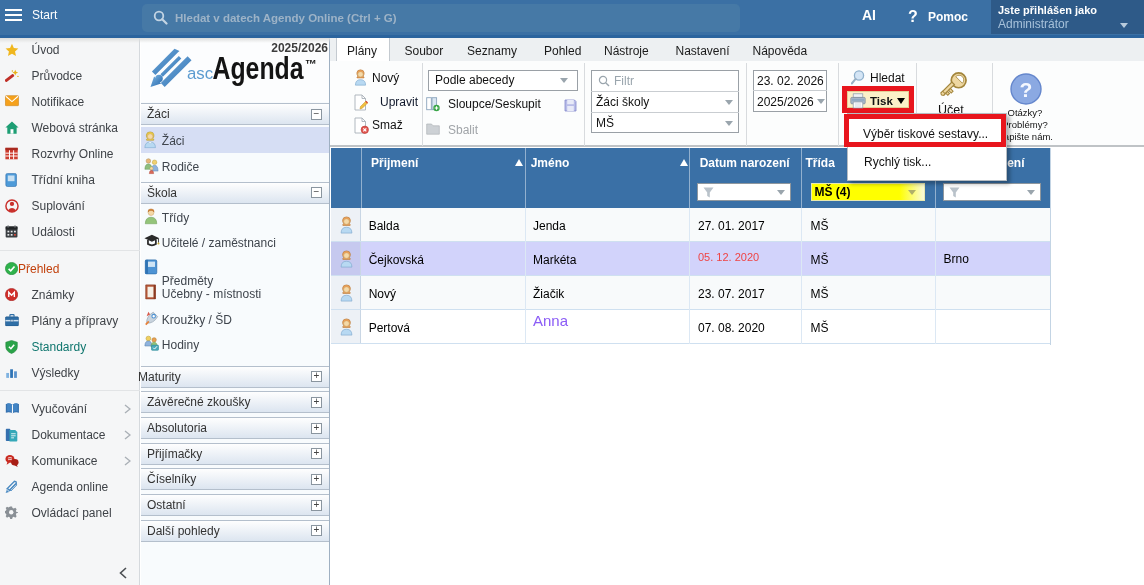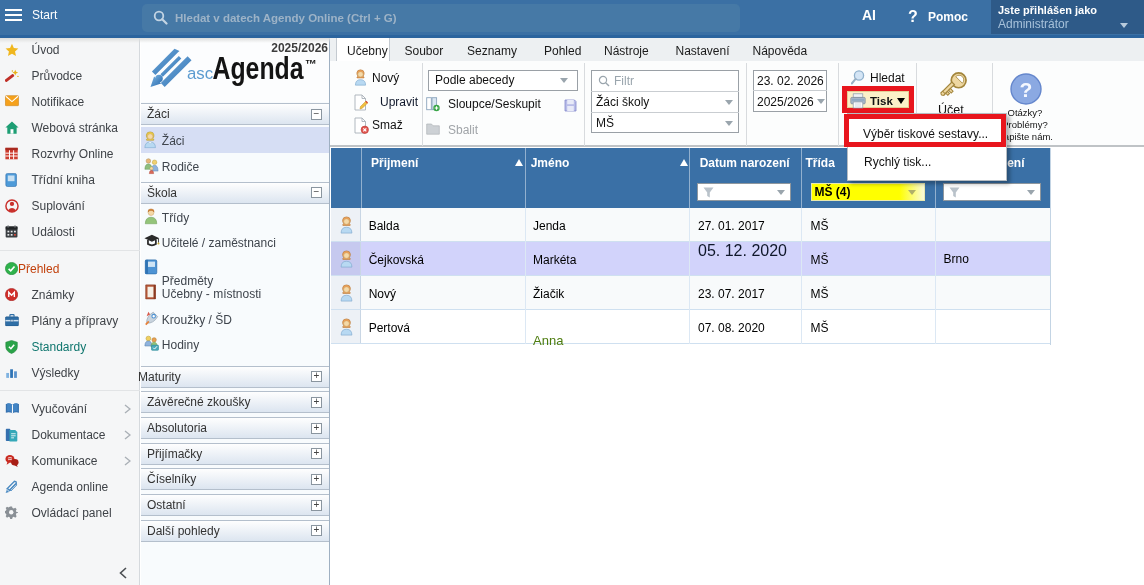--- a/index.html
+++ b/index.html
@@ -262,21 +262,21 @@
       <circle cx="5" cy="4" r="2.7" fill="#f0d060" stroke="#b89a30" stroke-width="0.6"></circle>
       <path d="M1 12.5 Q1 6.8 5 6.8 Q9 6.8 9 12.5 Z" fill="#8fb3dd" stroke="#5a82ad" stroke-width="0.6"></path>
       <circle cx="11.5" cy="5.5" r="2.5" fill="#e8a050" stroke="#b07a30" stroke-width="0.6"></circle>
       <path d="M8 13.5 Q8 8.3 11.5 8.3 Q15 8.3 15 13.5 Z" fill="#94c47a" stroke="#6a9a52" stroke-width="0.6"></path>
       <rect x="8.5" y="11.5" width="8" height="6" rx="1" fill="#4aa8b8" stroke="#2a8898" stroke-width="0.7"></rect>
       <path d="M10.5 14.5 L12 16 L14.8 12.8" stroke="#fff" stroke-width="1.1" fill="none"></path>
     </svg></div>
 <div class="a" style="left:161.8px;top:337.9px;font-size:12px;color:#3f454d;white-space:nowrap">Hodiny</div>
 <div class="a" style="left:330px;top:38px;width:814px;height:23px;background:#edf0f2"></div>
 <div class="a" style="left:336px;top:38px;width:54px;height:23px;background:#fff;border-left:1px solid #c4cad0;border-right:1px solid #c4cad0"></div>
-<div class="a" style="left:347px;top:44px;font-size:12px;color:#1a1a1a">Učebny</div>
+<div class="a" style="left:347px;top:44px;font-size:12px;color:#1a1a1a">Plány</div>
 <div class="a" style="left:404.5px;top:44px;font-size:12px;color:#1a1a1a">Soubor</div>
 <div class="a" style="left:467px;top:44px;font-size:12px;color:#1a1a1a">Seznamy</div>
 <div class="a" style="left:544px;top:44px;font-size:12px;color:#1a1a1a">Pohled</div>
 <div class="a" style="left:604px;top:44px;font-size:12px;color:#1a1a1a">Nástroje</div>
 <div class="a" style="left:675.5px;top:44px;font-size:12px;color:#1a1a1a">Nastavení</div>
 <div class="a" style="left:752.5px;top:44px;font-size:12px;color:#1a1a1a">Nápověda</div>
 <div class="a" style="left:330px;top:61px;width:814px;height:86px;background:#fcfdfd;border-bottom:2px solid #bfc3c6"></div>
 <div class="a" style="left:421.7px;top:63px;width:1px;height:83px;background:#d8dbde"></div>
 <div class="a" style="left:584.2px;top:63px;width:1px;height:83px;background:#d8dbde"></div>
 <div class="a" style="left:745.5px;top:63px;width:1px;height:83px;background:#d8dbde"></div>
@@ -415,21 +415,21 @@
 <div class="a" style="left:331px;top:242px;width:720px;height:34px;background:#d2d3fb;border-bottom:1px solid #cfe0f0"></div>
 <div class="a" style="left:331px;top:242px;width:30px;height:33px;background:#c6c9ef;border-right:1px solid #c9d6e4"></div>
 <div class="a" style="left:340px;top:250px"><svg width="13" height="18" viewBox="0 0 14 20">
       <path d="M7 1 Q11 1 11.3 4.5 Q11.5 7 10 8.5 Q12 9.5 11 10.5 L3 10.5 Q2 9.5 4 8.5 Q2.5 7 2.7 4.5 Q3 1 7 1 Z" fill="#e8a05a" stroke="#b87a3a" stroke-width="0.7"></path>
       <circle cx="7" cy="6.2" r="3.1" fill="#f5d9a8" stroke="#c9a86a" stroke-width="0.6"></circle>
       <path d="M3.5 5 Q4 3.2 7 3.4 Q10 3.2 10.5 5 Q10.5 3 9 2.2 Q7 1.4 5 2.2 Q3.5 3 3.5 5 Z" fill="#e8a05a"></path>
       <path d="M1 19 Q1 12.5 7 12.5 Q13 12.5 13 19 Z" fill="#b8d9f2" stroke="#7aa6cc" stroke-width="0.7"></path>
     </svg></div>
 <div class="a" style="left:368.7px;top:252.5px;font-size:12px;color:#000;white-space:nowrap">Čejkovská</div>
 <div class="a" style="left:533px;top:252.5px;font-size:12px;color:#000;white-space:nowrap">Markéta</div>
-<div class="a" style="left:698px;top:242px;font-size:16px;color:#0f172a;white-space:nowrap">05. 12. 2020</div>
+<div class="a" style="left:698px;top:251px;font-size:11px;color:#ef4444;white-space:nowrap">05. 12. 2020</div>
 <div class="a" style="left:810.5px;top:252.5px;font-size:12px;color:#000;white-space:nowrap">MŠ</div>
 <div class="a" style="left:943.5px;top:252px;font-size:12px;color:#000;white-space:nowrap">Brno</div>
 <div class="a" style="left:331px;top:276px;width:720px;height:34px;background:#f8fafb;border-bottom:1px solid #cfe0f0"></div>
 <div class="a" style="left:331px;top:276px;width:30px;height:33px;background:#edf1f6;border-right:1px solid #c9d6e4"></div>
 <div class="a" style="left:340px;top:284px"><svg width="13" height="18" viewBox="0 0 14 20">
       <path d="M7 1 Q11 1 11.3 4.5 Q11.5 7 10 8.5 Q12 9.5 11 10.5 L3 10.5 Q2 9.5 4 8.5 Q2.5 7 2.7 4.5 Q3 1 7 1 Z" fill="#e8a05a" stroke="#b87a3a" stroke-width="0.7"></path>
       <circle cx="7" cy="6.2" r="3.1" fill="#f5d9a8" stroke="#c9a86a" stroke-width="0.6"></circle>
       <path d="M3.5 5 Q4 3.2 7 3.4 Q10 3.2 10.5 5 Q10.5 3 9 2.2 Q7 1.4 5 2.2 Q3.5 3 3.5 5 Z" fill="#e8a05a"></path>
       <path d="M1 19 Q1 12.5 7 12.5 Q13 12.5 13 19 Z" fill="#b8d9f2" stroke="#7aa6cc" stroke-width="0.7"></path>
     </svg></div>
@@ -439,21 +439,21 @@
 <div class="a" style="left:810.5px;top:286.5px;font-size:12px;color:#000;white-space:nowrap">MŠ</div>
 <div class="a" style="left:331px;top:310px;width:720px;height:34px;background:#ffffff;border-bottom:1px solid #cfe0f0"></div>
 <div class="a" style="left:331px;top:310px;width:30px;height:33px;background:#edf1f6;border-right:1px solid #c9d6e4"></div>
 <div class="a" style="left:340px;top:318px"><svg width="13" height="18" viewBox="0 0 14 20">
       <path d="M7 1 Q11 1 11.3 4.5 Q11.5 7 10 8.5 Q12 9.5 11 10.5 L3 10.5 Q2 9.5 4 8.5 Q2.5 7 2.7 4.5 Q3 1 7 1 Z" fill="#e8a05a" stroke="#b87a3a" stroke-width="0.7"></path>
       <circle cx="7" cy="6.2" r="3.1" fill="#f5d9a8" stroke="#c9a86a" stroke-width="0.6"></circle>
       <path d="M3.5 5 Q4 3.2 7 3.4 Q10 3.2 10.5 5 Q10.5 3 9 2.2 Q7 1.4 5 2.2 Q3.5 3 3.5 5 Z" fill="#e8a05a"></path>
       <path d="M1 19 Q1 12.5 7 12.5 Q13 12.5 13 19 Z" fill="#b8d9f2" stroke="#7aa6cc" stroke-width="0.7"></path>
     </svg></div>
 <div class="a" style="left:368.7px;top:320.5px;font-size:12px;color:#000;white-space:nowrap">Pertová</div>
-<div class="a" style="left:533px;top:333px;font-size:13px;color:#4d7c0f;white-space:nowrap">Anna</div>
+<div class="a" style="left:533px;top:312px;font-size:15px;color:#8b5cf6;white-space:nowrap">Anna</div>
 <div class="a" style="left:698px;top:320.5px;font-size:12px;color:#000;white-space:nowrap">07. 08. 2020</div>
 <div class="a" style="left:810.5px;top:320.5px;font-size:12px;color:#000;white-space:nowrap">MŠ</div>
 <div class="a" style="left:525px;top:208px;width:1px;height:136px;background:#dce8f4"></div>
 <div class="a" style="left:688.5px;top:208px;width:1px;height:136px;background:#dce8f4"></div>
 <div class="a" style="left:801px;top:208px;width:1px;height:136px;background:#dce8f4"></div>
 <div class="a" style="left:934.5px;top:208px;width:1px;height:136px;background:#dce8f4"></div>
 <div class="a" style="left:1050px;top:147.5px;width:1px;height:197px;background:#c3d4e4"></div>
 <div class="a" style="left:846.7px;top:113px;width:160px;height:68px;background:#fff;border:1px solid #b6bcc2;box-shadow:3px 3px 4px rgba(0,0,0,0.3);z-index:40"></div>
 <div class="a" style="left:843.6px;top:113.6px;width:162px;height:33.5px;border:5px solid #e8151d;background:#fff;z-index:41"></div>
 <div class="a" style="left:863px;top:126.5px;font-size:12px;color:#111;z-index:42;white-space:nowrap">Výběr tiskové sestavy...</div>

